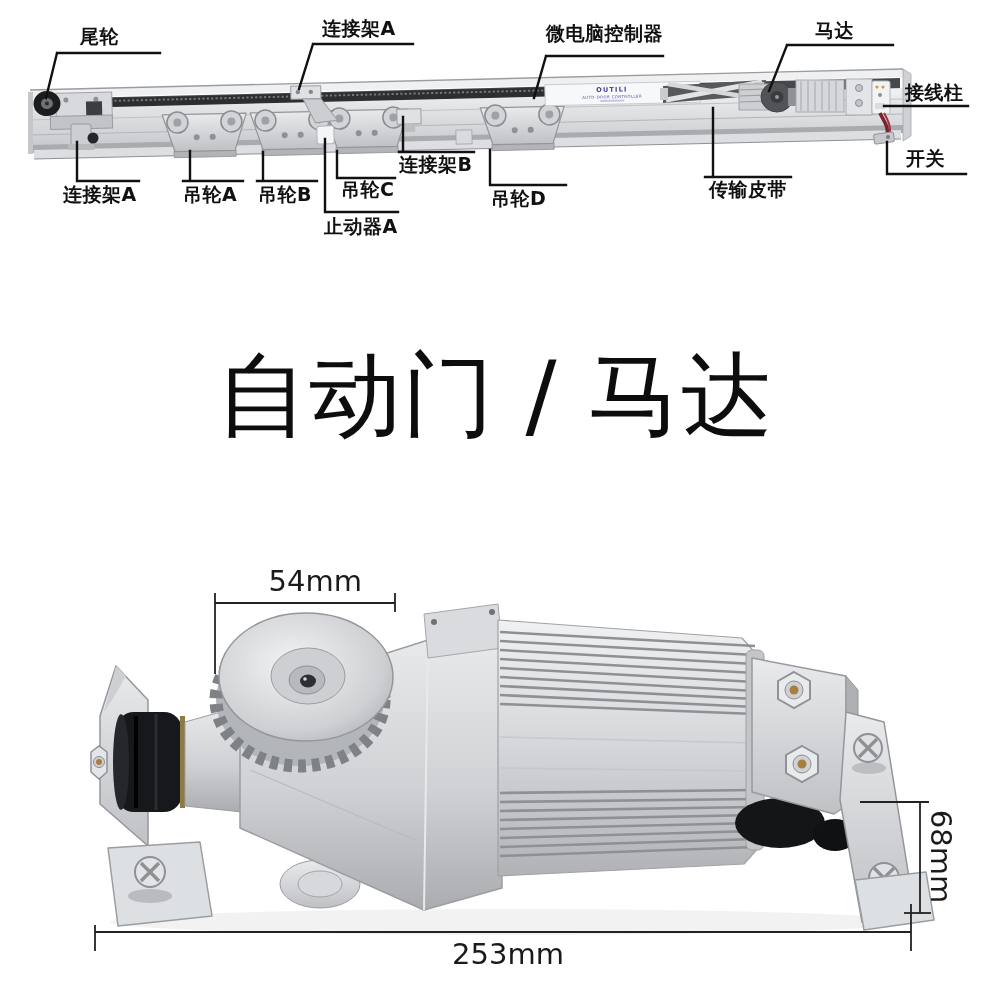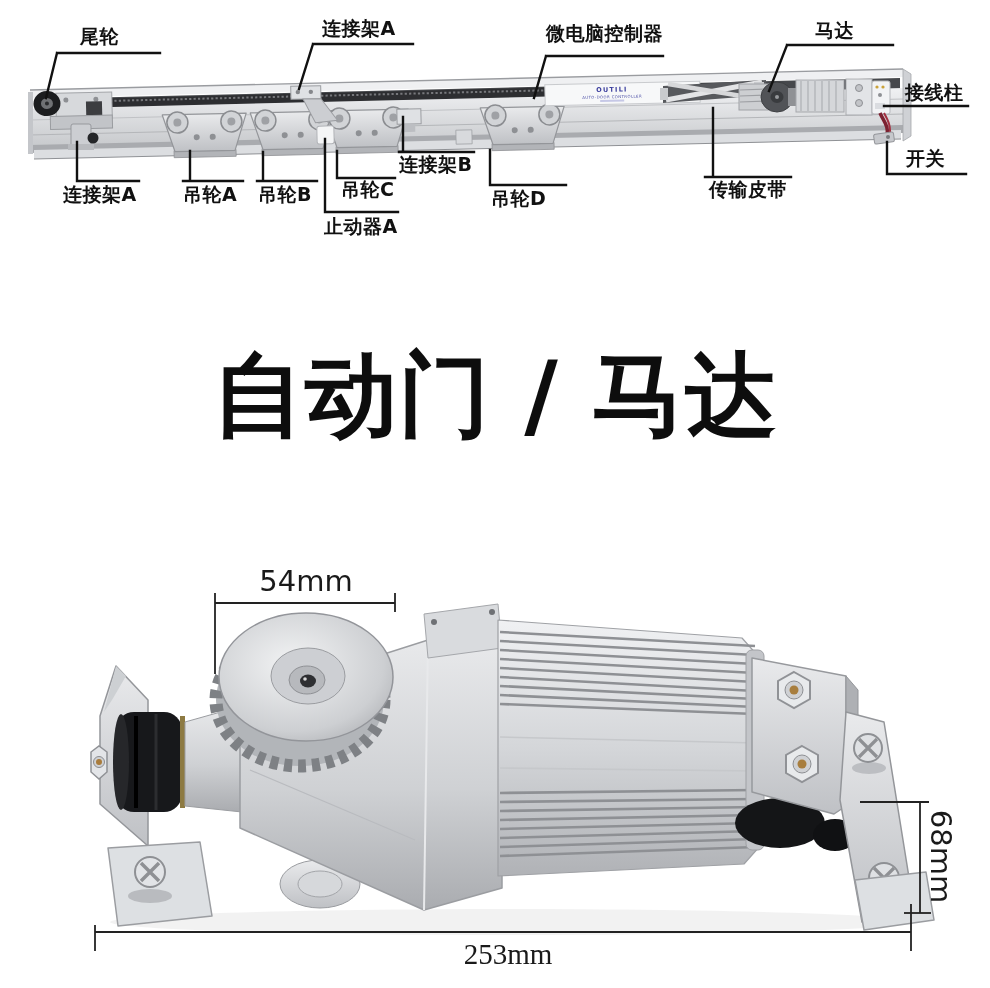--- a/index.html
+++ b/index.html
@@ -2,25 +2,25 @@
 <html><head>
 <meta charset="utf-8">
 <style>
   html,body{margin:0;padding:0;background:#ffffff;}
   .canvas{position:relative;width:990px;height:988px;background:#ffffff;overflow:hidden;
           font-family:"DejaVu Sans","Liberation Sans",sans-serif;}
   .art{position:absolute;left:0;top:0;}
   .lbl{position:absolute;font-size:19px;font-weight:600;color:#111;white-space:nowrap;
        letter-spacing:0.5px;line-height:1;}
   .title{position:absolute;left:0;top:350px;width:990px;text-align:center;
-         font-size:92px;font-weight:700;color:#0d0d0d;letter-spacing:1px;line-height:1;}
+         font-size:92px;font-weight:400;color:#0d0d0d;letter-spacing:1px;line-height:1;}
   .dim{position:absolute;font-size:29px;font-weight:500;color:#1a1a1a;white-space:nowrap;line-height:1;}
-  .dim54{left:250px;top:567px;width:112px;text-align:center;}
+  .dim54{left:250px;top:567px;width:112px;text-align:right;}
   .dim68{left:884px;top:842px;width:112px;text-align:center;transform:rotate(90deg);}
-  .dim253{left:448px;top:940px;width:120px;text-align:center;font-family:Liberation Serif, serif;}
+  .dim253{left:448px;top:940px;width:120px;text-align:center;}
 </style>
 </head>
 <body>
 
 <div class="canvas">
 
 <svg class="art" width="990" height="988" viewBox="0 0 990 988">
   <defs>
     <linearGradient id="gFace" x1="0" y1="0" x2="0" y2="1">
       <stop offset="0" stop-color="#f0f1f3"></stop>

